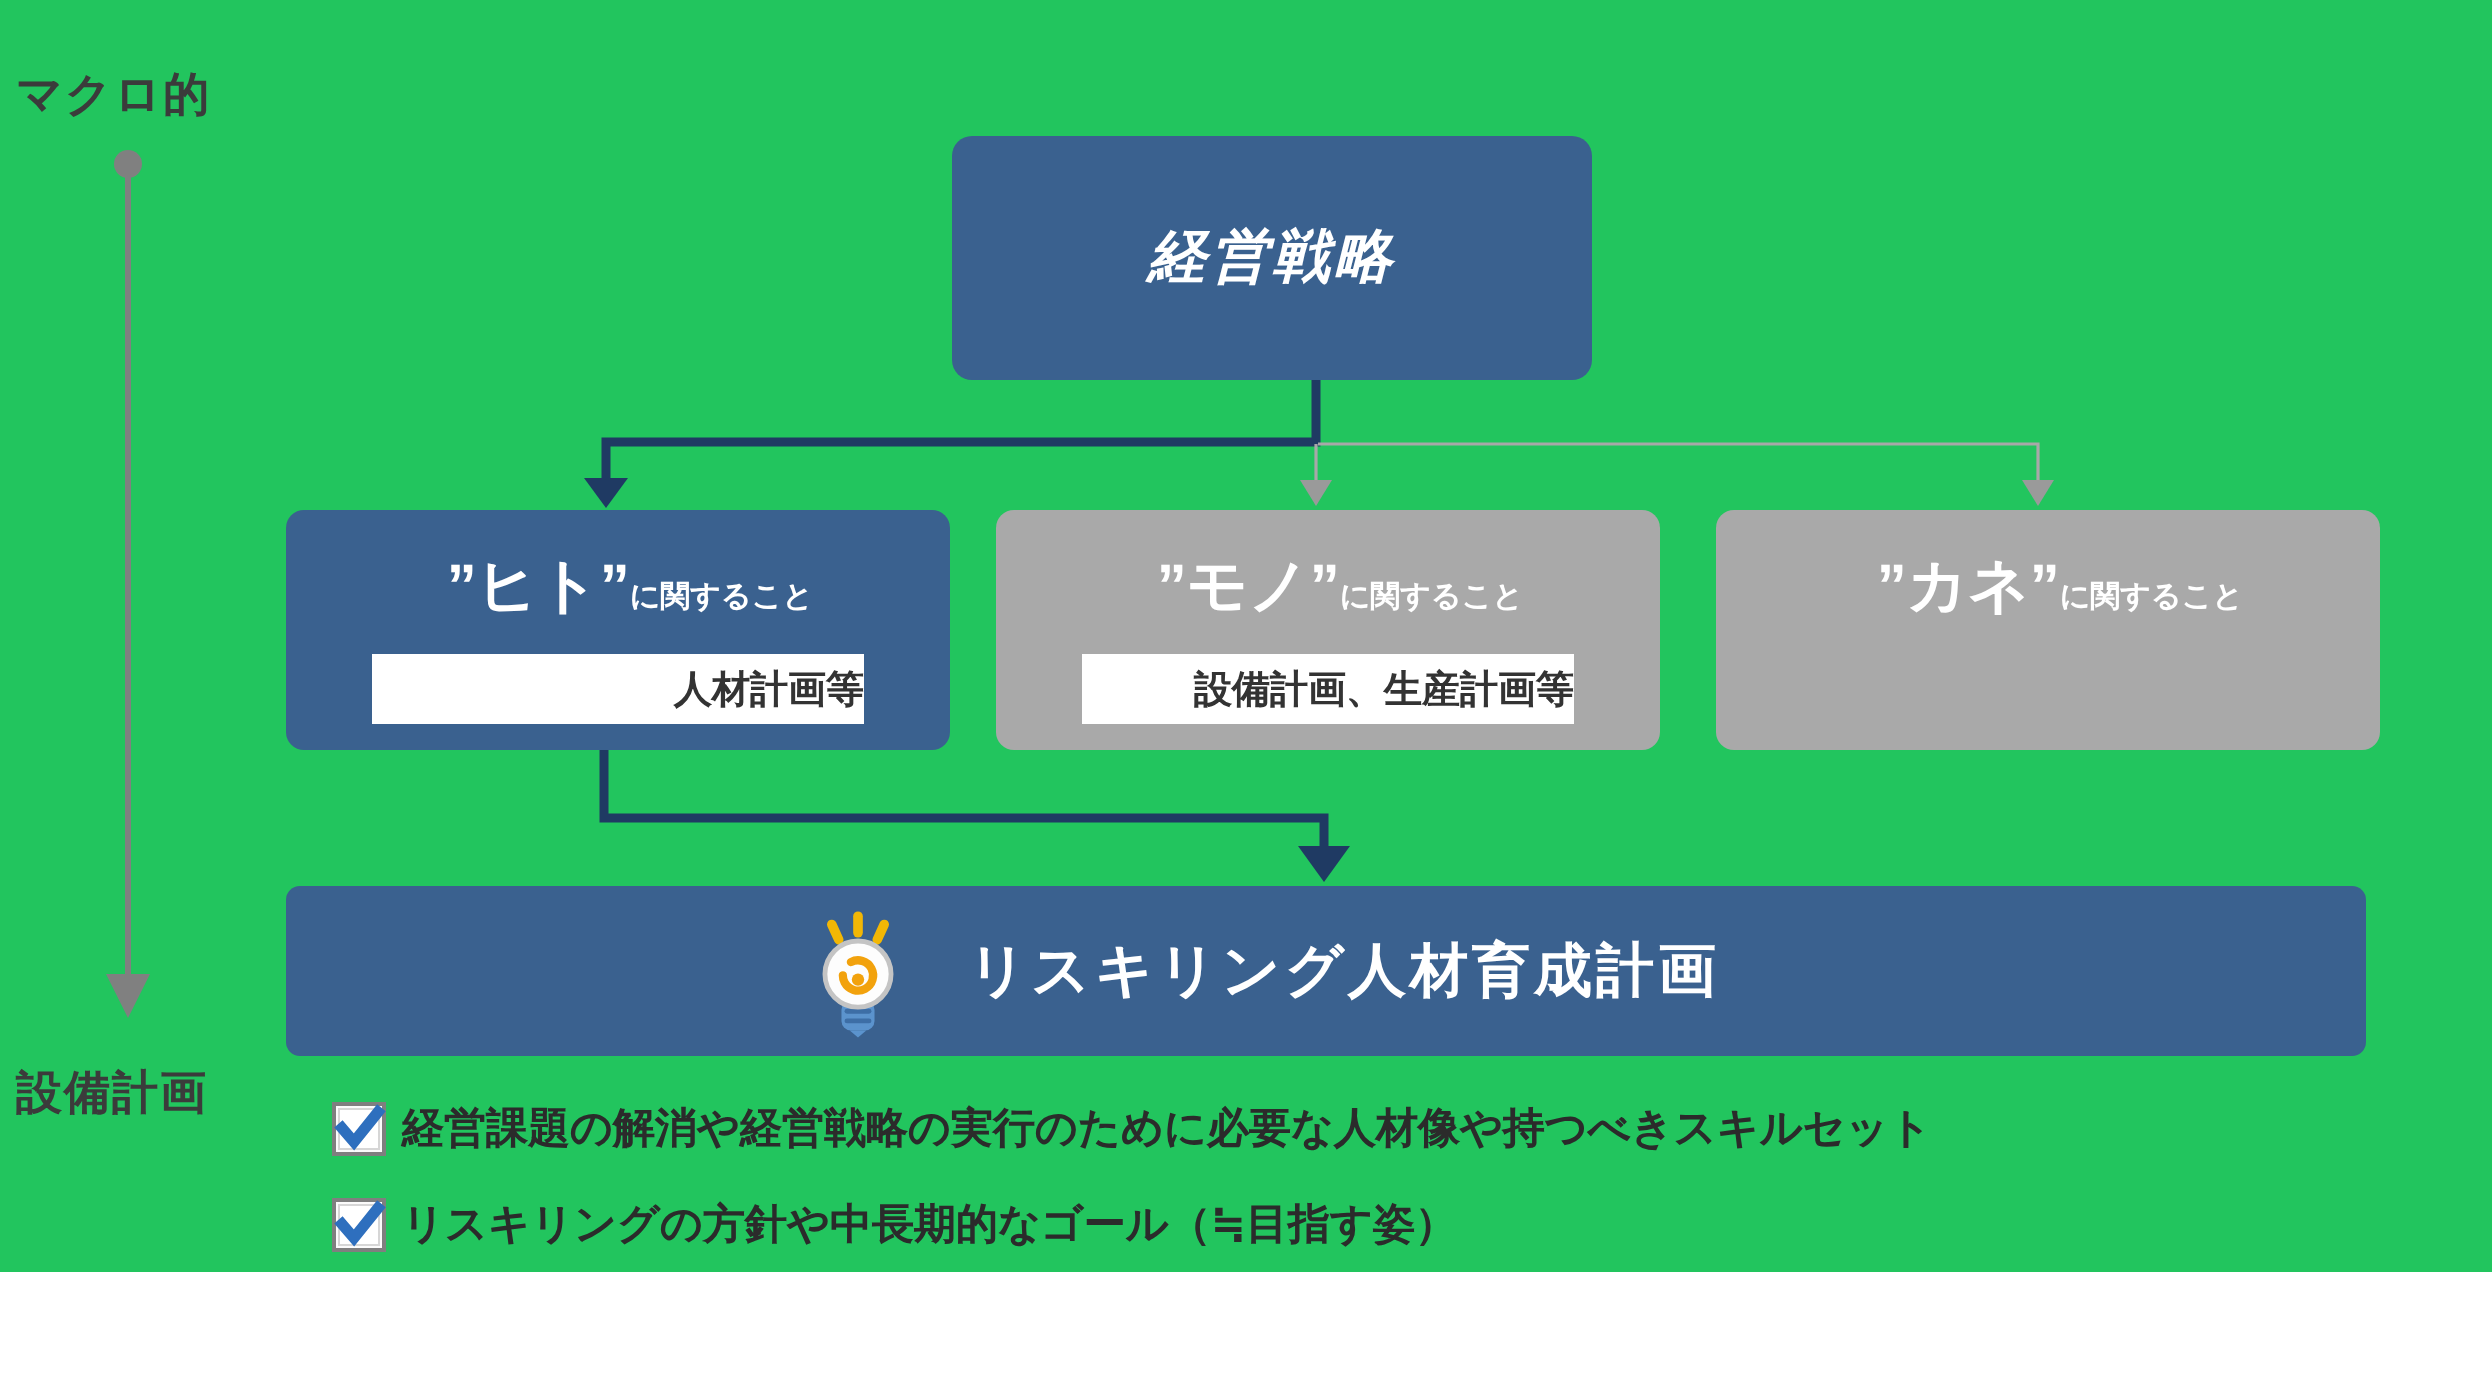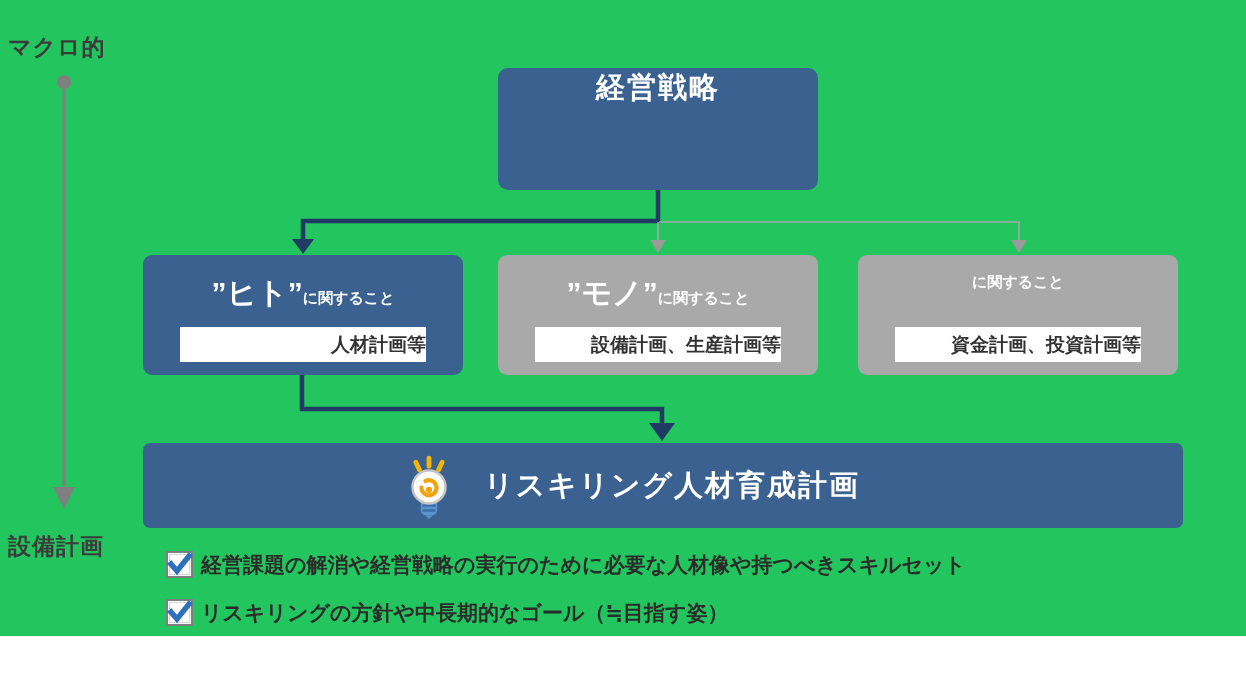--- a/index.html
+++ b/index.html
@@ -2,23 +2,23 @@
 <html><head>
 <meta charset="utf-8">
 <style>
   html,body{margin:0;padding:0;background:#ffffff;}
   body{font-family:"Liberation Sans","DejaVu Sans",sans-serif;}
   .canvas{position:relative;width:1246px;height:636px;background:#22c55e;overflow:hidden;}
   .conn-svg{position:absolute;left:0;top:0;width:1246px;height:688px;pointer-events:none;}
   .axis-label{position:absolute;font-size:23px;font-weight:bold;color:#3b3b3b;letter-spacing:1px;}
   .axis-label.macro{left:8px;top:32px;}
   .axis-label.micro{left:8px;top:531px;}
-  .strategy-box{position:absolute;left:498px;top:68px;width:320px;height:122px;background:#3a618f;border-radius:10px;display:flex;justify-content:center;}
+  .strategy-box{position:absolute;left:476px;top:68px;width:320px;height:122px;background:#3a618f;border-radius:10px;display:flex;align-items:center;justify-content:center;font-style:italic;}
   .strategy-box .label{color:#ffffff;font-size:29px;font-weight:bold;letter-spacing:2px;}
-  .cat-box{position:absolute;top:255px;width:320px;height:120px;border-radius:9px;}
+  .cat-box{position:absolute;top:255px;width:320px;height:120px;border-radius:9px;padding-left:12px;}
   .cat-box.hito{left:143px;background:#3a618f;}
   .cat-box.mono{left:498px;background:#a9a9a9;}
   .cat-box.kane{left:858px;background:#a9a9a9;}
   .cat-title{display:flex;align-items:baseline;justify-content:center;margin-top:18px;color:#ffffff;font-weight:bold;white-space:nowrap;}
   .cat-title .kw{font-size:30px;}
   .cat-title .sfx{font-size:15px;}
   .cat-sub{position:absolute;left:50%;transform:translateX(-50%);top:72px;width:246px;height:35px;background:#ffffff;display:flex;align-items:center;justify-content:flex-end;}
   .cat-sub .sub-label{color:#333333;font-size:19px;font-weight:bold;white-space:nowrap;}
   .plan-bar{position:absolute;left:143px;top:443px;width:1040px;height:85px;background:#3a618f;border-radius:7px;display:flex;align-items:center;justify-content:center;padding-right:68px;box-sizing:border-box;}
   .plan-bar .bulb{width:62px;height:66px;margin-right:24px;flex:0 0 auto;}
@@ -81,24 +81,22 @@
       <span class="kw">”モノ”</span>
         <span class="sfx">に関すること</span>
     </div>
     <div class="cat-sub">
       <span class="sub-label">設備計画、生産計画等</span>
     </div>
   </div>
 
   <div class="cat-box kane">
     <div class="cat-title">
+      <span class="kw">”カネ”</span>
         <span class="sfx">に関すること</span>
-    </div>
-    <div class="cat-sub">
-      <span class="sub-label">資金計画、投資計画等</span>
     </div>
   </div>
 
   <div class="plan-bar">
     <svg class="bulb" viewBox="0 0 90 95" xmlns="http://www.w3.org/2000/svg">
 
       <line x1="45" y1="7" x2="45" y2="19" stroke="#f2b705" stroke-width="7" stroke-linecap="round"></line>
       <line x1="26" y1="13" x2="31" y2="24" stroke="#f2b705" stroke-width="7" stroke-linecap="round"></line>
       <line x1="64" y1="13" x2="59" y2="24" stroke="#f2b705" stroke-width="7" stroke-linecap="round"></line>
 

